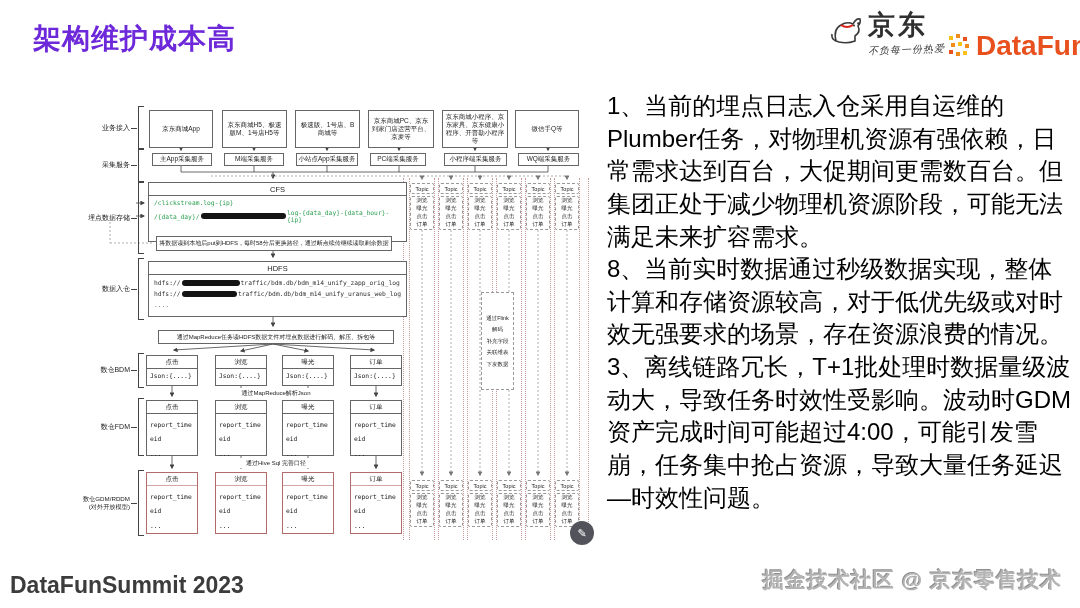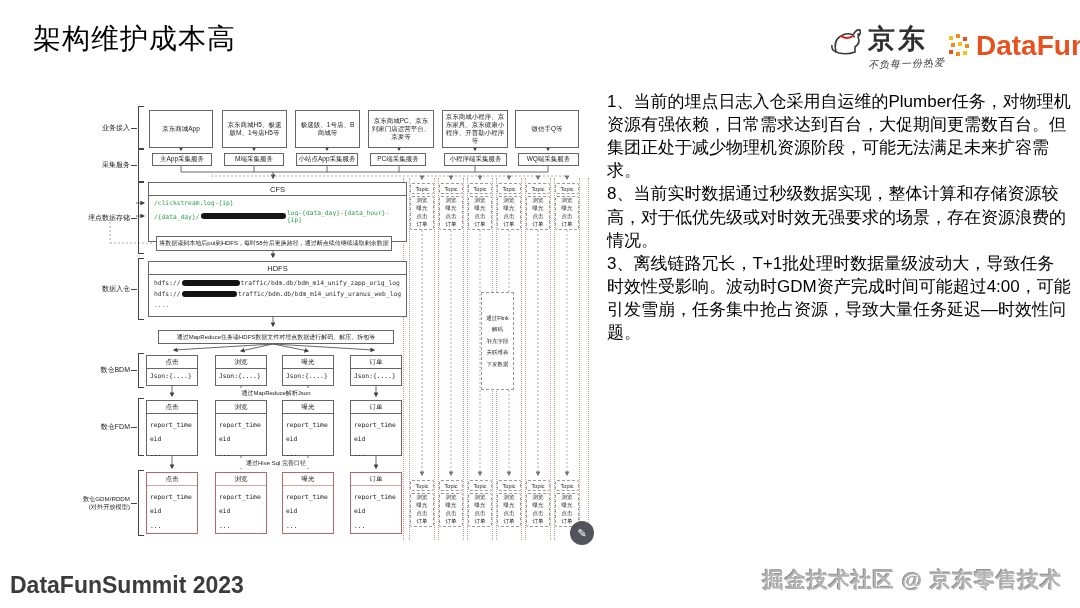--- a/index.html
+++ b/index.html
@@ -1,26 +1,26 @@
 <!DOCTYPE html>
 <html><head>
 <meta charset="utf-8">
 <style>
   html,body{margin:0;padding:0;background:#e9e9e9;}
   .slide{position:relative;width:1080px;height:608px;background:#ffffff;overflow:hidden;
          font-family:"Liberation Sans",sans-serif;}
   
-  .title{position:absolute;left:33px;top:20px;font-size:28px;font-weight:400;color:#000000;letter-spacing:1px;}
-  .jd-logo{position:absolute;left:826px;top:18px;display:flex;align-items:center;}
+  .title{position:absolute;left:33px;top:20px;font-size:28px;font-weight:700;color:#6d28d9;letter-spacing:1px;}
+  .jd-logo{position:absolute;left:826px;top:4px;display:flex;align-items:flex-end;}
   .jd-name{font-size:27px;font-weight:800;color:#2f2f2f;letter-spacing:3px;line-height:1;margin-top:8px;}
   .jd-tag{font-size:10px;color:#3c3c3c;font-style:italic;margin-top:4px;letter-spacing:1px;transform:rotate(-2deg);}
   .df-logo{position:absolute;left:948px;top:30px;display:flex;align-items:center;gap:4px;}
   .df-text{font-size:28px;font-weight:700;color:#e8501e;letter-spacing:0;}
   
-  .notes{position:absolute;left:607px;top:90px;width:464px;font-size:17px;line-height:1.36;color:#000;}
+  .notes{position:absolute;left:607px;top:90px;width:464px;font-size:24px;line-height:1.36;color:#000;}
   .notes p{margin:0;}
   
   .footer-left{position:absolute;left:10px;top:572px;font-size:23px;font-weight:700;color:#3c3c3c;}
   .watermark{position:absolute;right:18px;top:566px;font-size:21px;font-weight:700;color:#b3b3b3;
              text-shadow:1px 1px 0 #ffffff,-1px -1px 0 #8f8f8f;letter-spacing:1px;}
   
   .box{position:absolute;background:#fff;border:1px solid #666;box-sizing:border-box;color:#222;z-index:2;}
   .src{top:110px;height:38px;display:flex;align-items:center;justify-content:center;text-align:center;
        font-size:6.5px;line-height:1.2;padding:1px 2px;}
   .col{top:153px;height:13px;display:flex;align-items:center;justify-content:center;font-size:6.5px;}

